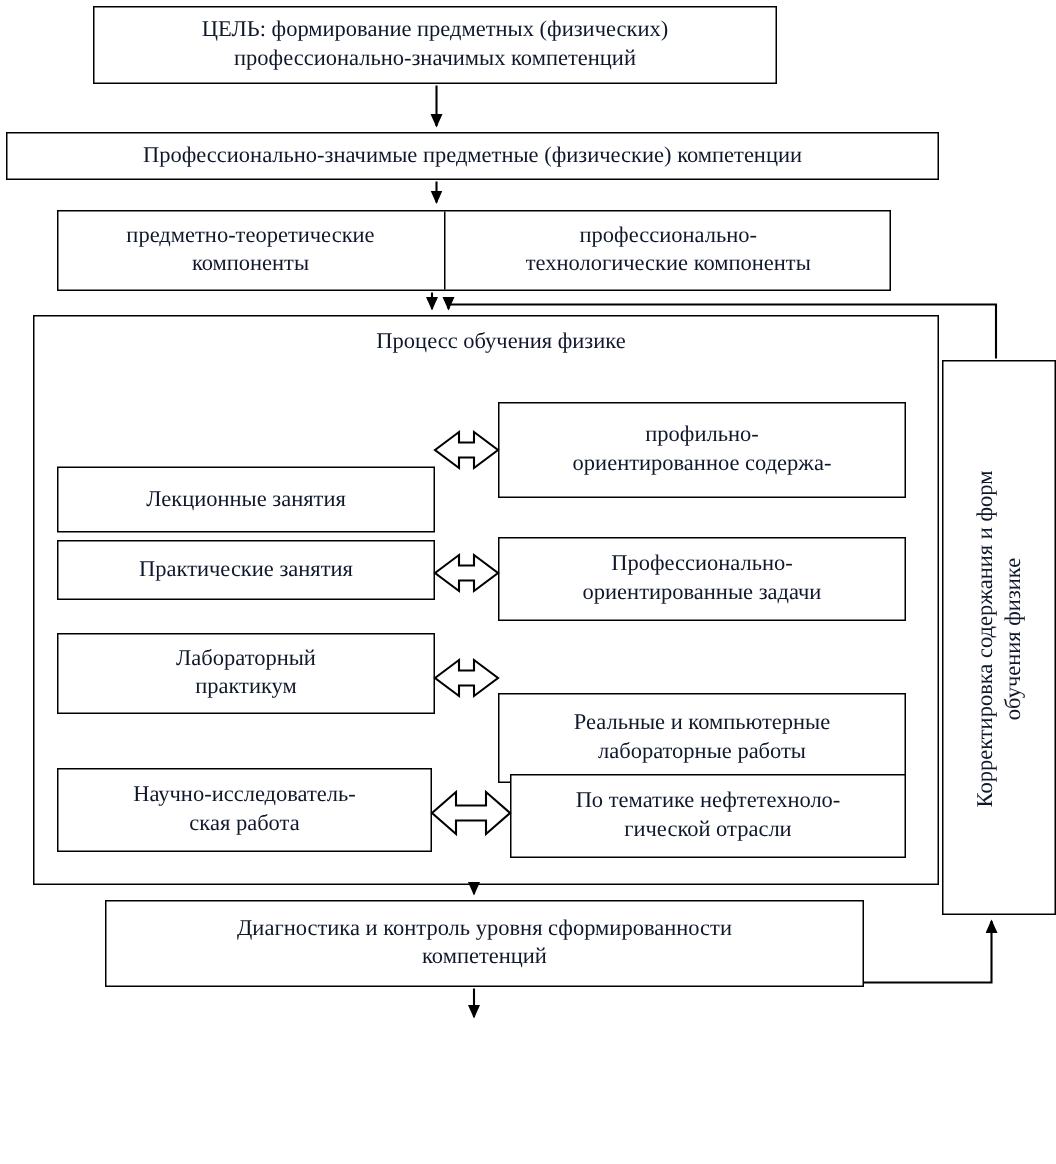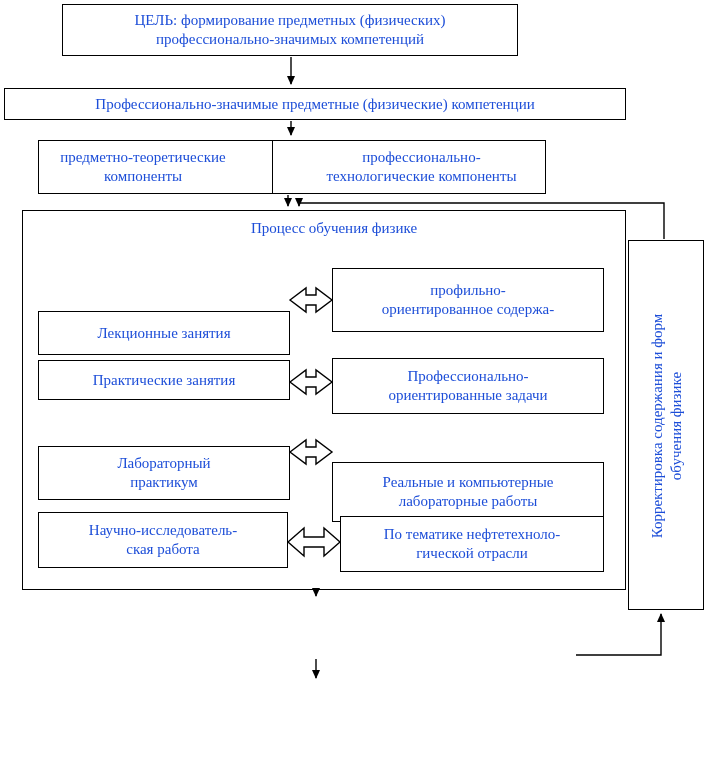--- a/index.html
+++ b/index.html
@@ -1,39 +1,39 @@
 <!DOCTYPE html>
 <html><head>
 <meta charset="utf-8">
 <title>Diagram</title>
 <style>
   html,body{margin:0;padding:0;background:#ffffff;}
   #canvas{
     position:relative;width:704px;height:776px;background:#ffffff;
-    font-family:"Liberation Serif","DejaVu Serif",serif;color:#1d4ed8;
+    font-family:"Liberation Serif","DejaVu Serif",serif;color:#0f172a;
     overflow:hidden;
   }
   .node{
     position:absolute;border:1.5px solid #000;background:#fff;
     display:flex;align-items:center;justify-content:center;
     text-align:center;box-sizing:border-box;
   }
   .pre{white-space:pre-line;}
   .txt{font-size:15px;line-height:1.25;}
   #goal        {left:62px;  top:4px;   width:456px; height:52px;}
   #competencies{left:4px;   top:88px;  width:622px; height:32px;}
-  #components  {left:38px;  top:140px; width:508px; height:54px; display:flex; align-items:stretch; padding:0;}
+  #components  {left:38px;  top:140px; width:556px; height:54px; display:flex; align-items:stretch; padding:0;}
   .comp-cell{flex:0 0 auto;display:flex;align-items:center;justify-content:center;text-align:center;box-sizing:border-box;}
   #comp-left {width:258px;}
   #comp-right{width:298px;border-left:1.5px solid #000;}
   #process     {left:22px;  top:210px; width:604px; height:380px; align-items:flex-start; justify-content:center; padding-top:8px;padding-left:20px;}
   .inner{position:absolute;border:1.5px solid #000;background:#fff;display:flex;align-items:center;justify-content:center;text-align:center;box-sizing:border-box;}
   #row0-left {left:38px;  top:278px; width:252px; height:44px;margin-top:33px;}
   #row1-left {left:38px;  top:360px; width:252px; height:40px;}
-  #row2-left {left:38px;  top:422px; width:252px; height:54px;margin-top:24px;}
+  #row2-left {left:38px;  top:422px; width:252px; height:54px;}
   #row3-left {left:38px;  top:512px; width:250px; height:56px;}
   #row0-right{left:332px; top:268px; width:272px; height:64px;}
   #row1-right{left:332px; top:358px; width:272px; height:56px;}
   #row2-right{left:332px; top:430px; width:272px; height:60px;margin-top:32px;}
   #row3-right{left:340px; top:516px; width:264px; height:56px;}
   #correction{left:628px; top:240px; width:76px; height:370px; padding:0; overflow:visible;}
   #correction .vwrap{
     position:absolute;left:-147px;top:147px;width:370px;height:76px;
     transform:rotate(-90deg);
     display:flex;align-items:center;justify-content:center;text-align:center;
@@ -83,20 +83,22 @@
   <div class="inner txt pre" id="row3-left">Научно-исследователь-
 ская работа</div>
   <div class="inner txt pre" id="row3-right">По тематике нефтетехноло-
 гической отрасли</div>
 
   <div class="node" id="correction">
     <div class="vwrap txt pre">Корректировка  содержания и форм
 обучения физике</div>
   </div>
 
+  <div class="node txt pre" id="diagnostics">Диагностика и контроль уровня сформированности
+компетенций</div>
 
 
   <svg id="arrows" viewBox="0 0 704 776" xmlns="http://www.w3.org/2000/svg">
     <defs>
       <marker id="ah" markerWidth="10" markerHeight="10" refX="8" refY="4" orient="auto" markerUnits="userSpaceOnUse">
         <path d="M0,0 L9,4 L0,8 z" fill="#000"></path>
       </marker>
     </defs>
 
     <line x1="291" y1="57" x2="291" y2="84" marker-end="url(#ah)"></line>

